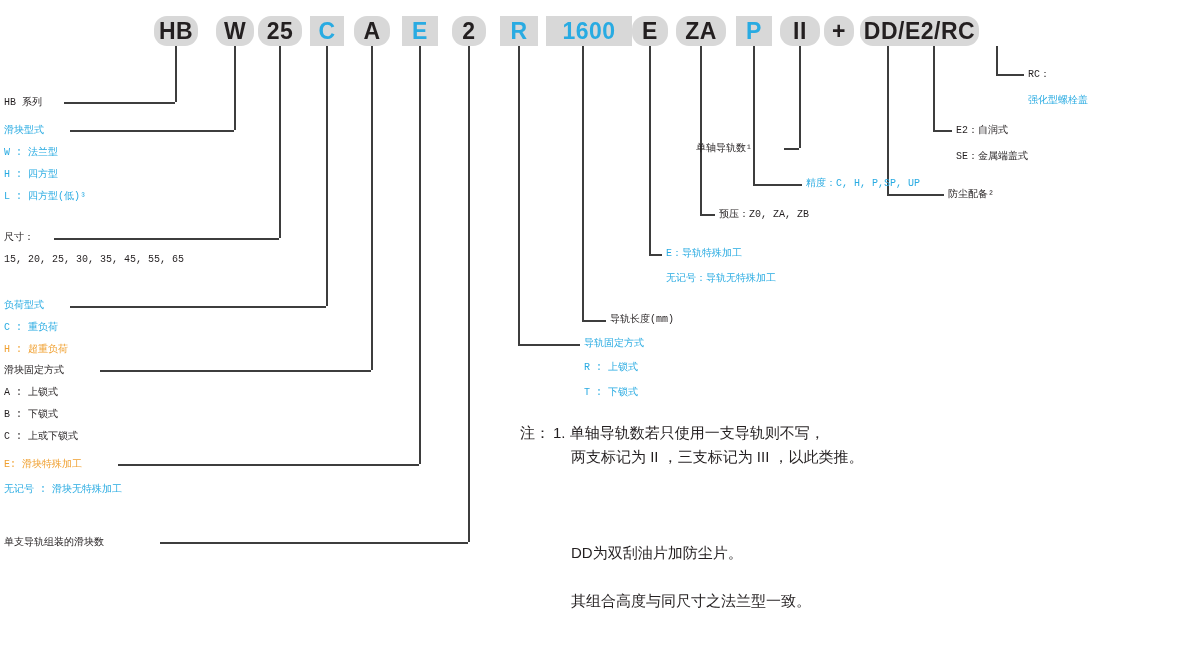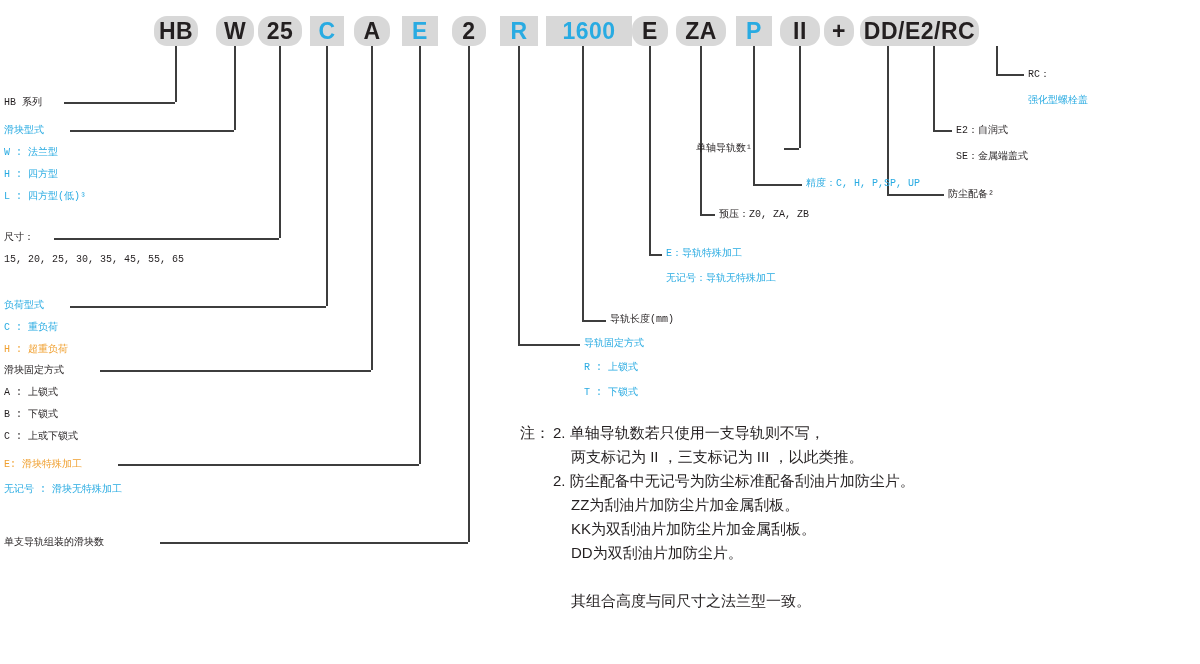--- a/index.html
+++ b/index.html
@@ -124,21 +124,18 @@
 
   <div class="lbl c-dark" style="left:948px;top:186px">防尘配备²</div>
 
   <div class="lbl c-dark" style="left:956px;top:122px">E2：自润式</div>
   <div class="lbl c-dark" style="left:956px;top:148px">SE：金属端盖式</div>
 
   <div class="lbl c-dark" style="left:1028px;top:66px">RC：</div>
   <div class="lbl c-cyan" style="left:1028px;top:92px">强化型螺栓盖</div>
 
   <div class="note" style="left:520px;top:424px">注：</div>
-  <div class="note" style="left:553px;top:424px">2. 单轴导轨数若只使用一支导轨则不写，</div>
+  <div class="note" style="left:553px;top:424px">1. 单轴导轨数若只使用一支导轨则不写，</div>
   <div class="note" style="left:571px;top:448px">两支标记为 II ，三支标记为 III ，以此类推。</div>
-  <div class="note" style="left:553px;top:472px">2. 防尘配备中无记号为防尘标准配备刮油片加防尘片。</div>
-  <div class="note" style="left:571px;top:496px">ZZ为刮油片加防尘片加金属刮板。</div>
-  <div class="note" style="left:571px;top:520px">KK为双刮油片加防尘片加金属刮板。</div>
   <div class="note" style="left:571px;top:544px">DD为双刮油片加防尘片。</div>
   <div class="note" style="left:571px;top:592px">其组合高度与同尺寸之法兰型一致。</div>
 
 </div>
 
 </body></html>

